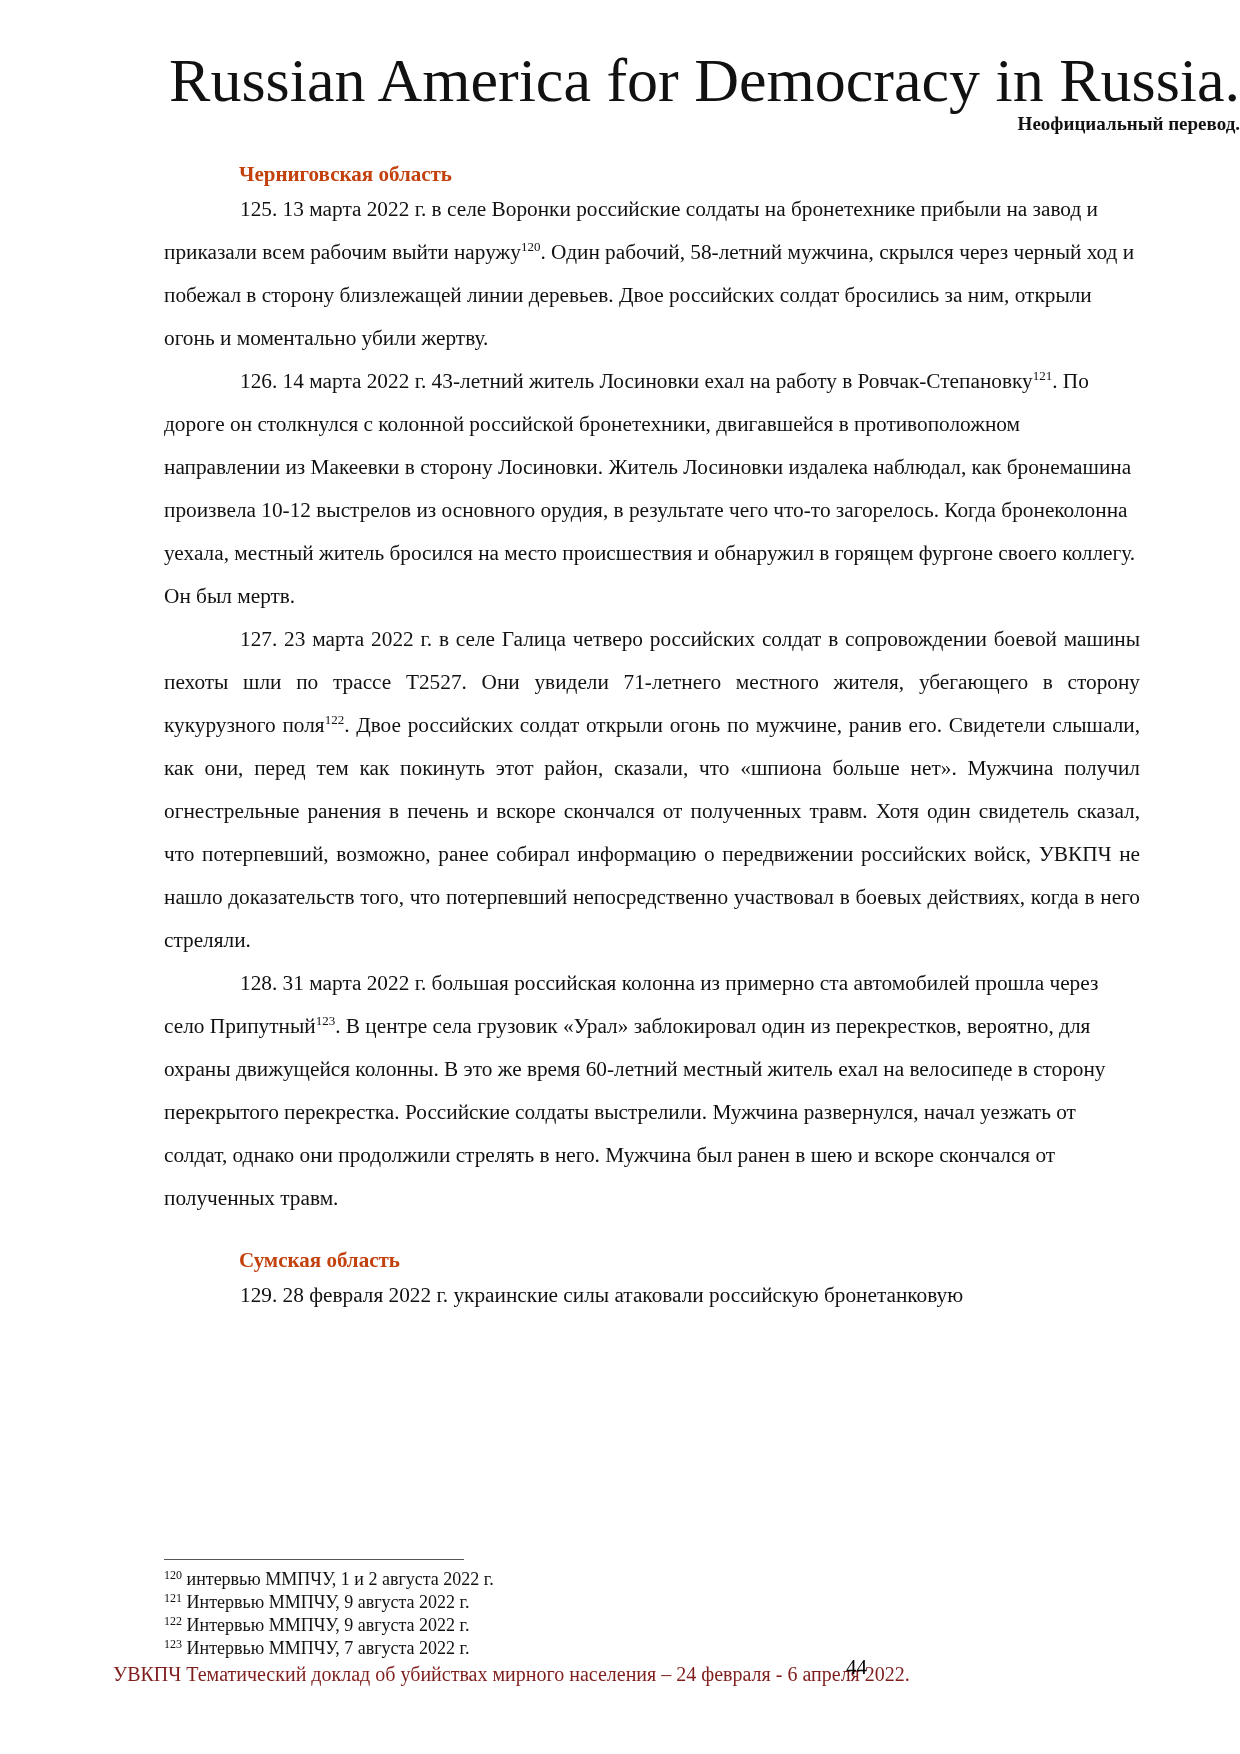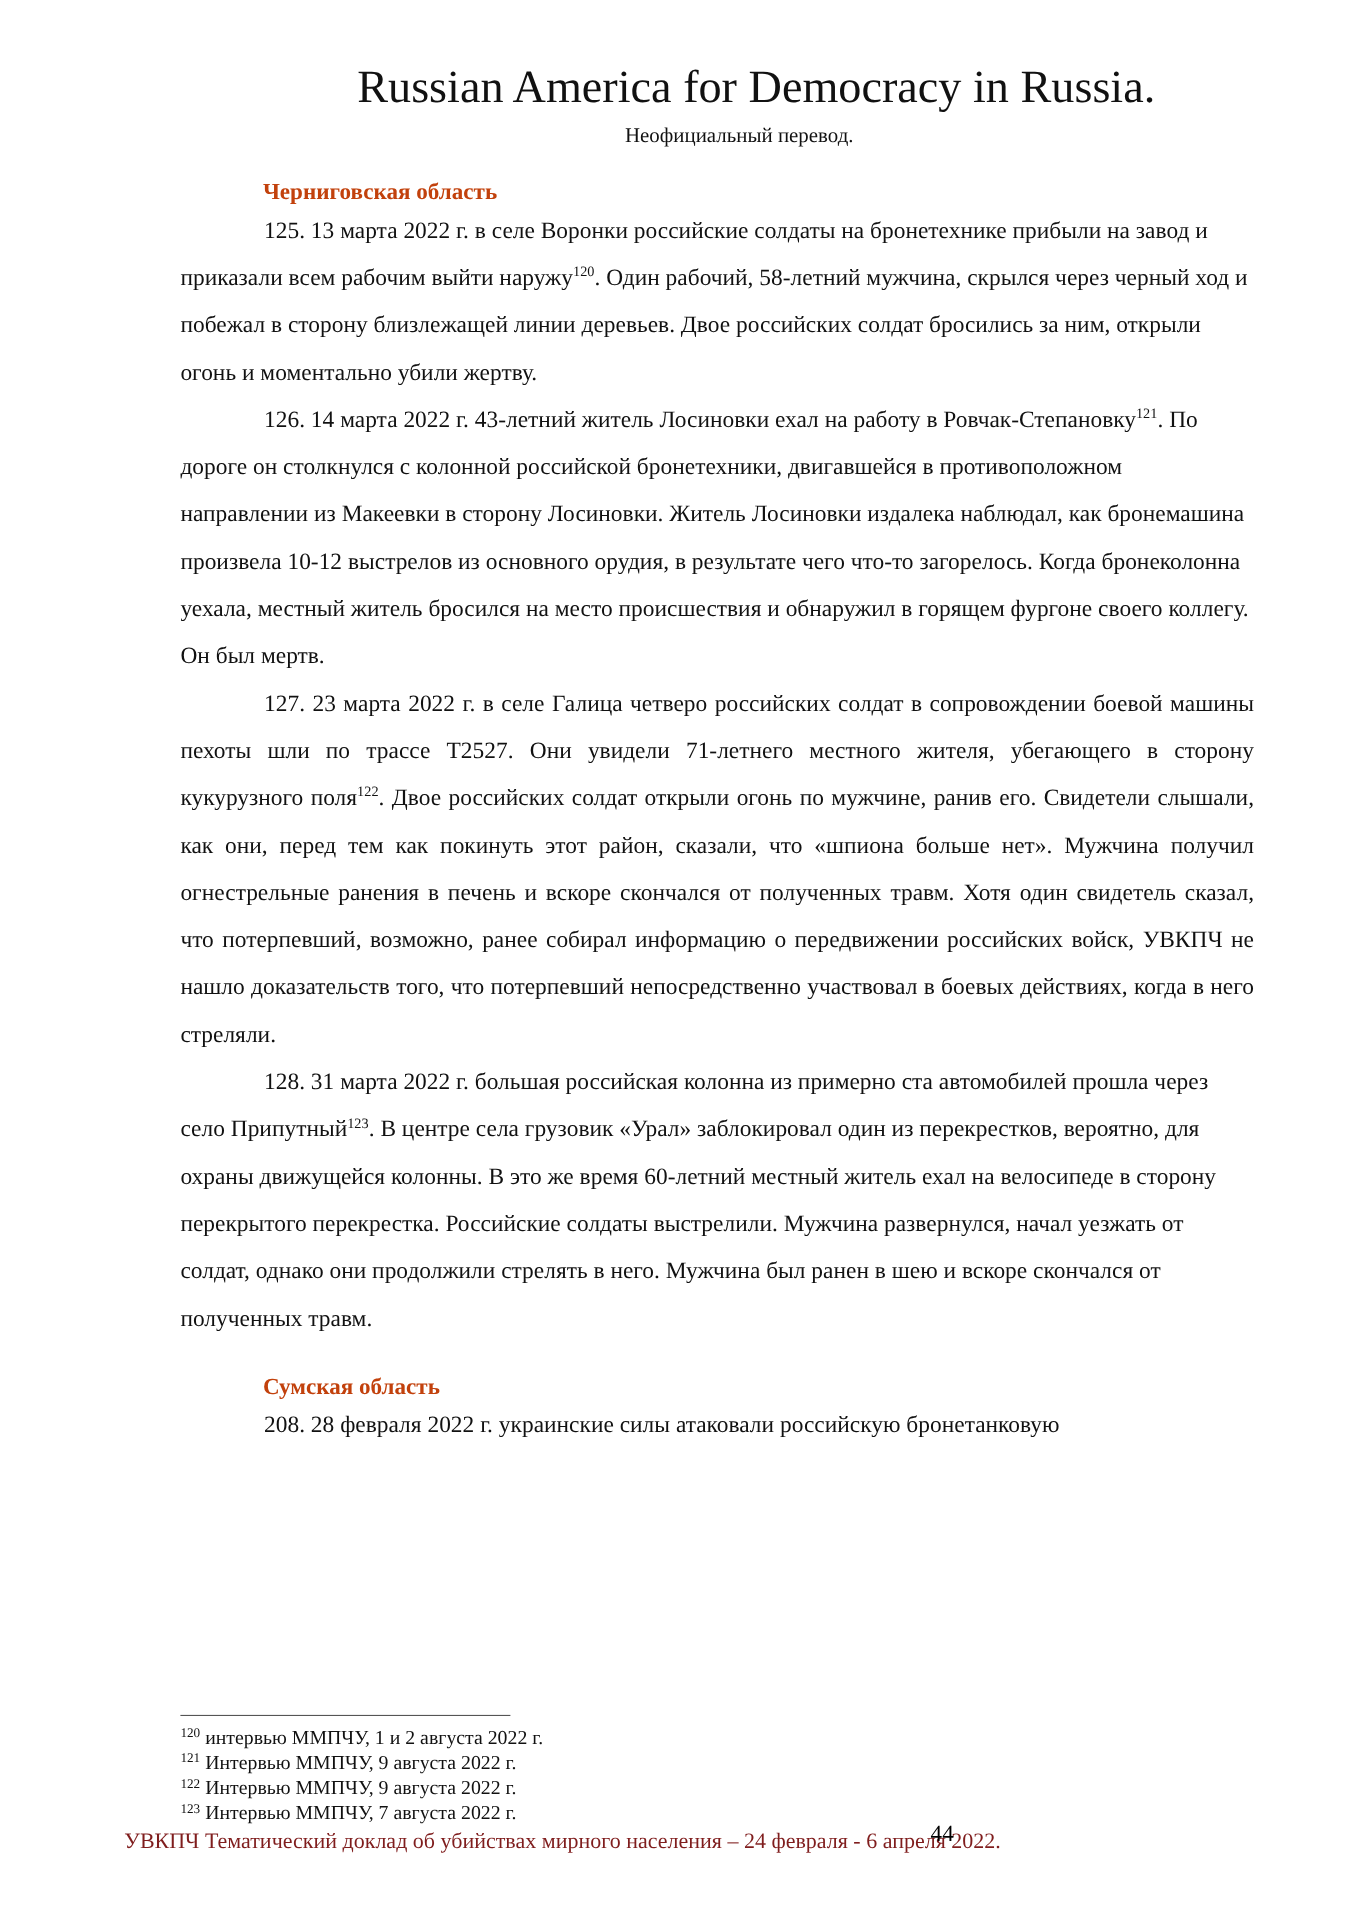--- a/index.html
+++ b/index.html
@@ -1,21 +1,21 @@
 <!DOCTYPE html>
 <html><head>
 <meta charset="utf-8">
 <style>
   html, body { margin: 0; padding: 0; background: #ffffff; }
   body { width: 1240px; height: 1754px; position: relative; overflow: hidden;
          font-family: "Liberation Serif", "DejaVu Serif", serif; color: #111; }
-  .title { position: absolute; left: 0; width: 100%; top: 52px; text-align: center;
-           font-size: 42px; line-height: 56px; padding-left: 135px; box-sizing: border-box; }
-  .subtitle { position: absolute; top: 112px; left: 0; width: 100%; text-align: center;
-              font-size: 19px; line-height: 24px; padding-left: 104px; box-sizing: border-box; }
+  .title { position: absolute; left: 0; width: 100%; top: 52px; text-align: right;
+           font-size: 62px; line-height: 56px; padding-left: 135px; box-sizing: border-box; }
+  .subtitle { position: absolute; top: 112px; left: 0; width: 100%; text-align: right;
+              font-size: 19px; line-height: 24px; padding-left: 104px; box-sizing: border-box; font-weight: bold; }
   .content { position: absolute; left: 164px; width: 976px; top: 160px; }
   .heading { color: #c2410c; font-weight: bold; font-size: 21px; line-height: 28px;
              margin-left: 75px; }
   .para { font-size: 21.3px; line-height: 43px; margin: 0; }
   .para .indent { display: inline-block; width: 76px; }
   .para.justify { text-align: justify; }
   sup { font-size: 13px; line-height: 0; vertical-align: 8px; }
   .footnote-rule { position: absolute; left: 164px; top: 1559px; width: 300px; border-top: 1.5px solid #555; }
   .footnotes { position: absolute; left: 164px; top: 1568px; font-size: 18px; line-height: 23px; }
   .footnotes sup { font-size: 12px; vertical-align: 6px; }
@@ -31,21 +31,21 @@
 <div class="content" id="body-content">
     <div>
       <div class="heading">Черниговская область</div>
       <p class="para"><span class="indent"></span><span>125.</span> <span>13 марта 2022 г. в селе Воронки российские солдаты на бронетехнике прибыли на завод и приказали всем рабочим выйти наружу</span><sup>120</sup><span>. Один рабочий, 58-летний мужчина, скрылся через черный ход и побежал в сторону близлежащей линии деревьев. Двое российских солдат бросились за ним, открыли огонь и моментально убили жертву.</span></p>
       <p class="para"><span class="indent"></span><span>126.</span> <span>14 марта 2022 г. 43-летний житель Лосиновки ехал на работу в Ровчак-Степановку</span><sup>121</sup><span>. По дороге он столкнулся с колонной российской бронетехники, двигавшейся в противоположном направлении из Макеевки в сторону Лосиновки. Житель Лосиновки издалека наблюдал, как бронемашина произвела 10-12 выстрелов из основного орудия, в результате чего что-то загорелось. Когда бронеколонна уехала, местный житель бросился на место происшествия и обнаружил в горящем фургоне своего коллегу. Он был мертв.</span></p>
       <p class="para justify"><span class="indent"></span><span>127.</span> <span>23 марта 2022 г. в селе Галица четверо российских солдат в сопровождении боевой машины пехоты шли по трассе Т2527. Они увидели 71-летнего местного жителя, убегающего в сторону кукурузного поля</span><sup>122</sup><span>. Двое российских солдат открыли огонь по мужчине, ранив его. Свидетели слышали, как они, перед тем как покинуть этот район, сказали, что «шпиона больше нет». Мужчина получил огнестрельные ранения в печень и вскоре скончался от полученных травм. Хотя один свидетель сказал, что потерпевший, возможно, ранее собирал информацию о передвижении российских войск, УВКПЧ не нашло доказательств того, что потерпевший непосредственно участвовал в боевых действиях, когда в него стреляли.</span></p>
       <p class="para"><span class="indent"></span><span>128.</span> <span>31 марта 2022 г. большая российская колонна из примерно ста автомобилей прошла через село Припутный</span><sup>123</sup><span>. В центре села грузовик «Урал» заблокировал один из перекрестков, вероятно, для охраны движущейся колонны. В это же время 60-летний местный житель ехал на велосипеде в сторону перекрытого перекрестка. Российские солдаты выстрелили. Мужчина развернулся, начал уезжать от солдат, однако они продолжили стрелять в него. Мужчина был ранен в шею и вскоре скончался от полученных травм.</span></p>
     </div>
     <div style="margin-top: 26px;">
       <div class="heading">Сумская область</div>
-      <p class="para"><span class="indent"></span><span>208.</span> <span>28 февраля 2022 г. украинские силы атаковали российскую бронетанковую</span></p>
+      <p class="para"><span class="indent"></span><span>129.</span> <span>28 февраля 2022 г. украинские силы атаковали российскую бронетанковую</span></p>
     </div>
   </div>
 
 <div class="footnote-rule"></div>
 <div class="footnotes" id="footnotes">
     <div><sup>120</sup> <span>интервью ММПЧУ, 1 и 2 августа 2022 г.</span></div>
     <div><sup>121</sup> <span>Интервью ММПЧУ, 9 августа 2022 г.</span></div>
     <div><sup>122</sup> <span>Интервью ММПЧУ, 9 августа 2022 г.</span></div>
     <div><sup>123</sup> <span>Интервью ММПЧУ, 7 августа 2022 г.</span></div>
   </div>

